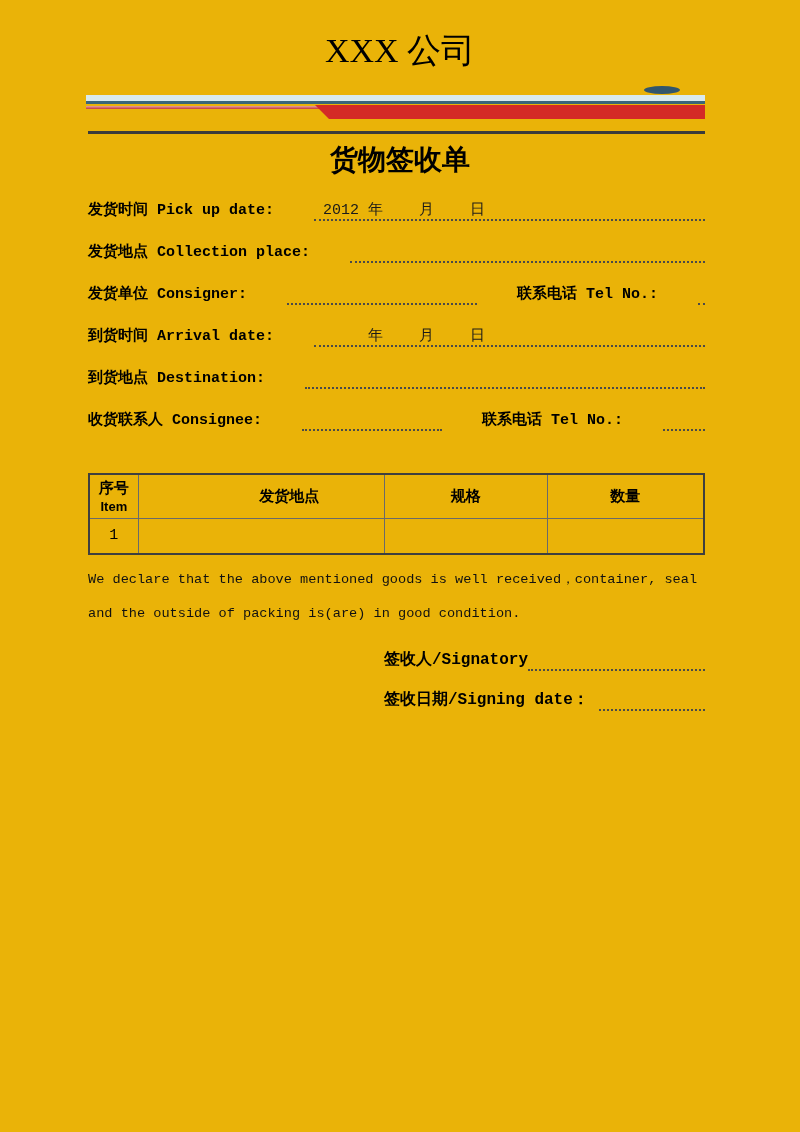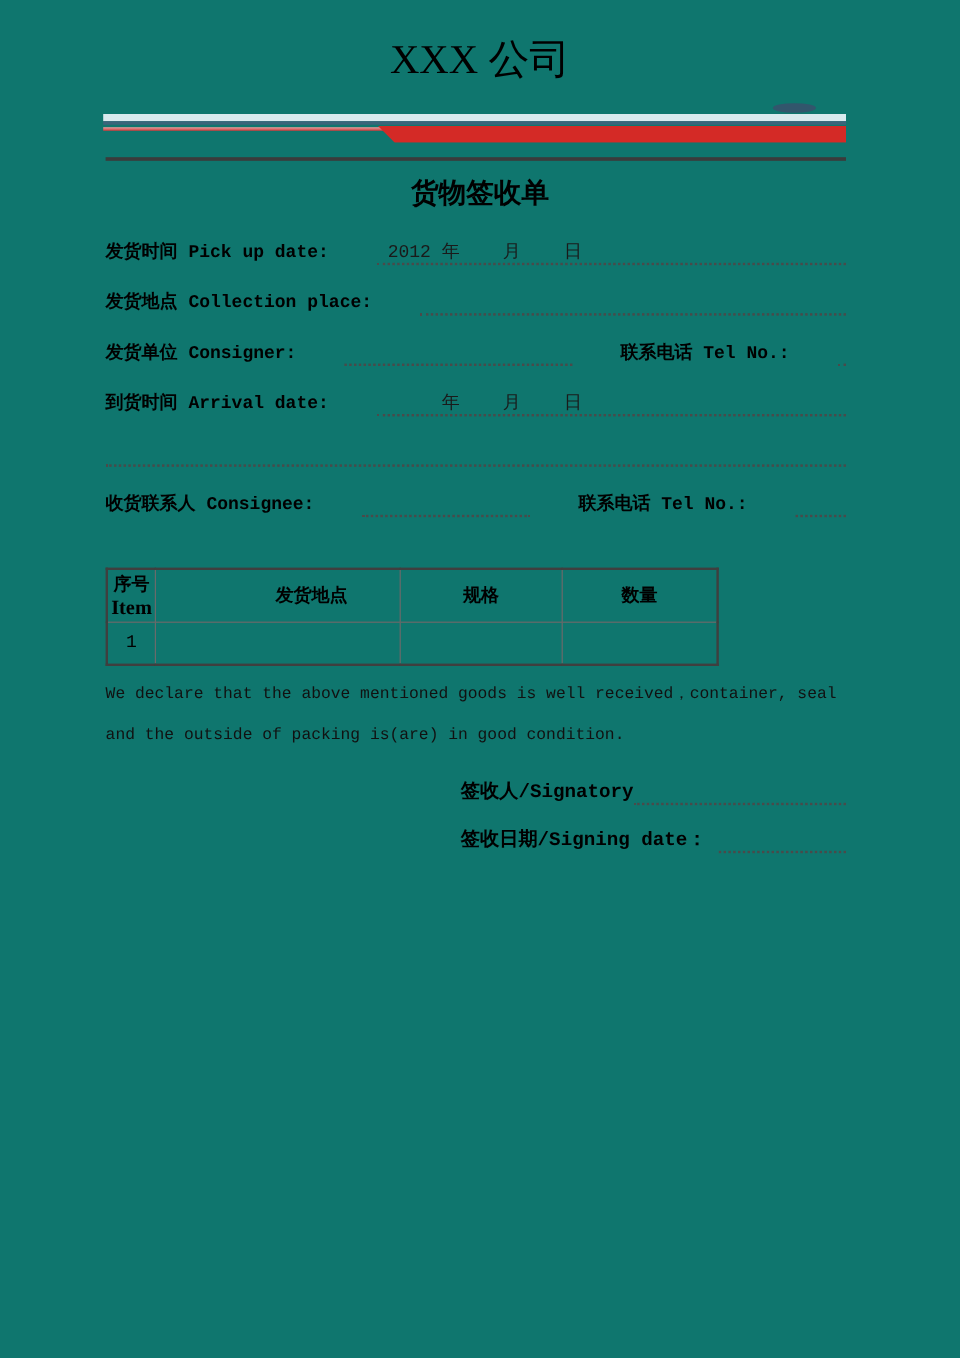--- a/index.html
+++ b/index.html
@@ -1,61 +1,61 @@
 <!DOCTYPE html>
 <html style="--band-red: #d42a26; --line-teal: #3a657a; --strip-light: #d9eaee; --rule-gray: #3b3b3b;"><head>
 <meta charset="utf-8">
 <style>
   :root{
     --band-red:#d42a26; --line-teal:#3a657a; --strip-light:#d9eaee;
     --rule-gray:#3b3b3b; --dot-gray:#4a4a4a; --border-dark:#3f3f3f; --border-mid:#6a6a6a;
   }
   *{box-sizing:border-box;}
   body{margin:0;background:#ffffff;}
-  .page{position:relative;width:800px;height:1132px;background:#0f766e;overflow:hidden;
+  .page{position:relative;width:800px;height:1132px;background:#eab308;overflow:hidden;
         font-family:"Liberation Sans","DejaVu Sans",sans-serif;color:#000;}
 
   .company{margin:30px 0 0;text-align:center;font-family:"Liberation Serif","DejaVu Serif",serif;
            font-weight:400;font-size:34px;line-height:42px;}
 
   .banner{position:relative;margin:23px 95px 0 86px;height:26px;}
   .b-light{position:absolute;left:0;right:0;top:0;height:6px;background:var(--strip-light);}
   .b-teal{position:absolute;left:0;right:0;top:6px;height:3px;background:var(--line-teal);}
   .b-thinred{position:absolute;left:0;width:40%;top:11px;height:3px;
              background:linear-gradient(#e4a0a0,#c93a3a);}
   .b-thickred{position:absolute;left:37%;right:0;top:10px;height:14px;background:var(--band-red);
               clip-path:polygon(0 0,100% 0,100% 100%,14px 100%);}
   .b-ellipse{position:absolute;left:558px;top:-9px;width:36px;height:8px;border-radius:50%;
              background:#32566c;}
 
   .hrule{margin:10px 95px 0 88px;height:3px;background:var(--rule-gray);}
 
-  .title-cn{margin:8px 0 0;text-align:center;font-size:23px;line-height:36px;font-weight:700;}
+  .title-cn{margin:8px 0 0;text-align:center;font-size:28px;line-height:36px;font-weight:700;}
   .title-en{margin:12px 0 0;text-align:center;font-family:"Liberation Serif","DejaVu Serif",serif;
             font-size:22px;line-height:28px;font-weight:700;}
 
   .form{margin:1px 95px 0 88px;}
   .frow{display:flex;align-items:flex-end;height:42px;gap:40px;}
   .flabel{white-space:pre;font-family:"Liberation Mono","DejaVu Sans Mono",monospace;
           font-weight:700;font-size:15px;line-height:21px;flex:0 0 auto;}
   .dotline{flex:1 1 auto;height:21px;border-bottom:2px dotted var(--dot-gray);overflow:hidden;}
   .dotline .fvalue{white-space:pre;font-family:"Liberation Mono","DejaVu Sans Mono",monospace;
                    font-size:15px;line-height:21px;color:#1a1a1a;}
   .dotline.w190{flex:0 0 190px;}
   .dotline.w140{flex:0 0 140px;}
 
-  .goods-table{margin:42px 95px 0 88px;width:511px;border-collapse:collapse;
+  .goods-table{margin:42px 95px 0 88px;width:617px;border-collapse:collapse;
                border:2px solid var(--border-dark);table-layout:fixed;}
   .goods-table td,.goods-table th{border:1px solid var(--border-mid);padding:0;vertical-align:middle;}
   .goods-table .c0{width:8%;}
   .goods-table .c1{width:40%;}
   .goods-table .c2{width:26.5%;}
   .goods-table .c3{width:25.5%;margin-top:48px;}
   .hdr{height:44px;text-align:center;font-weight:700;font-size:15px;}
-  .hdr .sub{font-family:Liberation Serif, serif;font-size:17px;
+  .hdr .sub{font-family:Liberation Sans, sans-serif;font-size:13px;
             font-weight:700;display:block;line-height:17px;}
   .hdr .cnl{display:block;line-height:20px;}
   .hdr-product{text-indent:56px;}
   .trow{height:36px;text-align:center;font-family:"Liberation Mono","DejaVu Sans Mono",monospace;
         font-size:15px;}
 
   .decl-en{margin:8px 95px 0 88px;font-family:"Liberation Mono","DejaVu Sans Mono",monospace;
            font-size:13.6px;line-height:34px;color:#111;}
   .decl-cn{margin:0 95px 0 88px;font-size:15px;line-height:34px;color:#111;}
 
@@ -103,20 +103,21 @@
       <span class="flabel">联系电话 Tel No.:</span>
       <span class="dotline"><span class="fvalue"></span></span>
     </div>
 
     <div class="frow">
       <span class="flabel">到货时间 Arrival date:</span>
       <span class="dotline"><span class="fvalue">      年    月    日</span></span>
     </div>
 
     <div class="frow">
+      <span class="flabel">到货地点 Destination:</span>
       <span class="dotline"><span class="fvalue"></span></span>
     </div>
 
     <div class="frow">
       <span class="flabel">收货联系人 Consignee:</span>
       <span class="dotline w140"><span class="fvalue"></span></span>
       <span class="flabel">联系电话 Tel No.:</span>
       <span class="dotline"><span class="fvalue"></span></span>
     </div>
 

